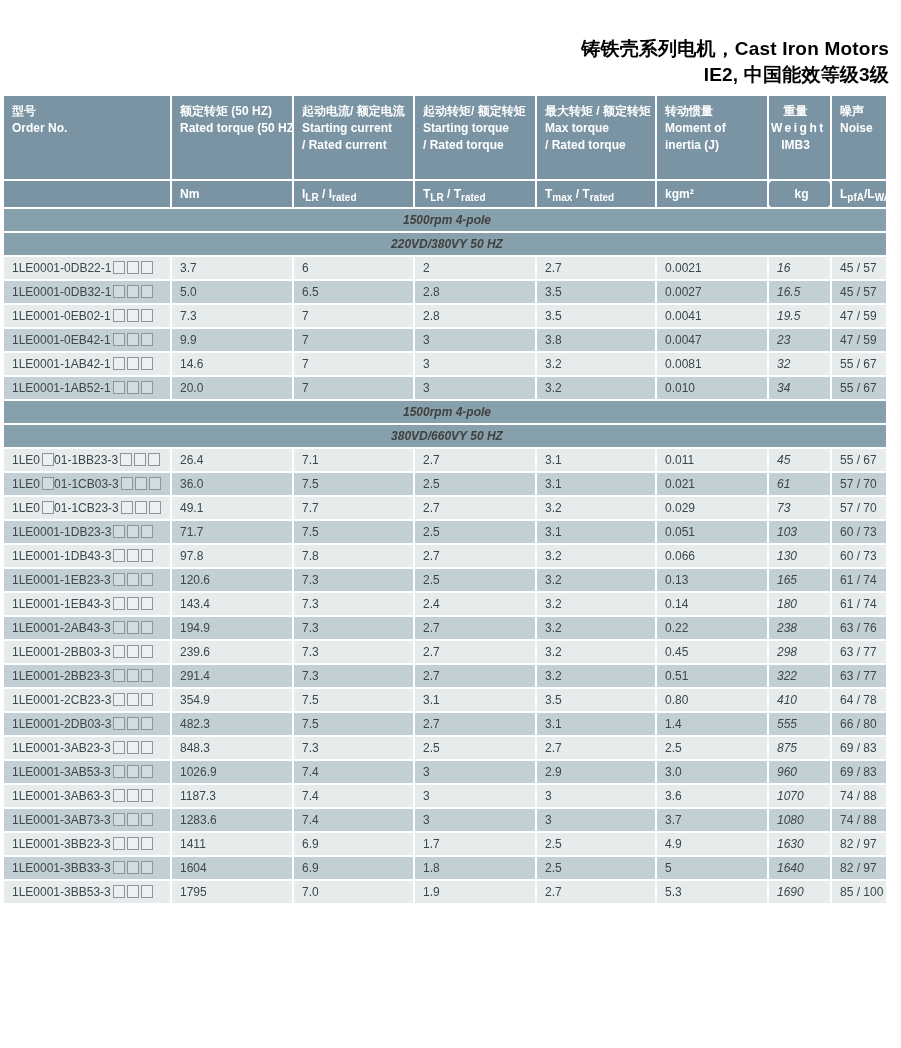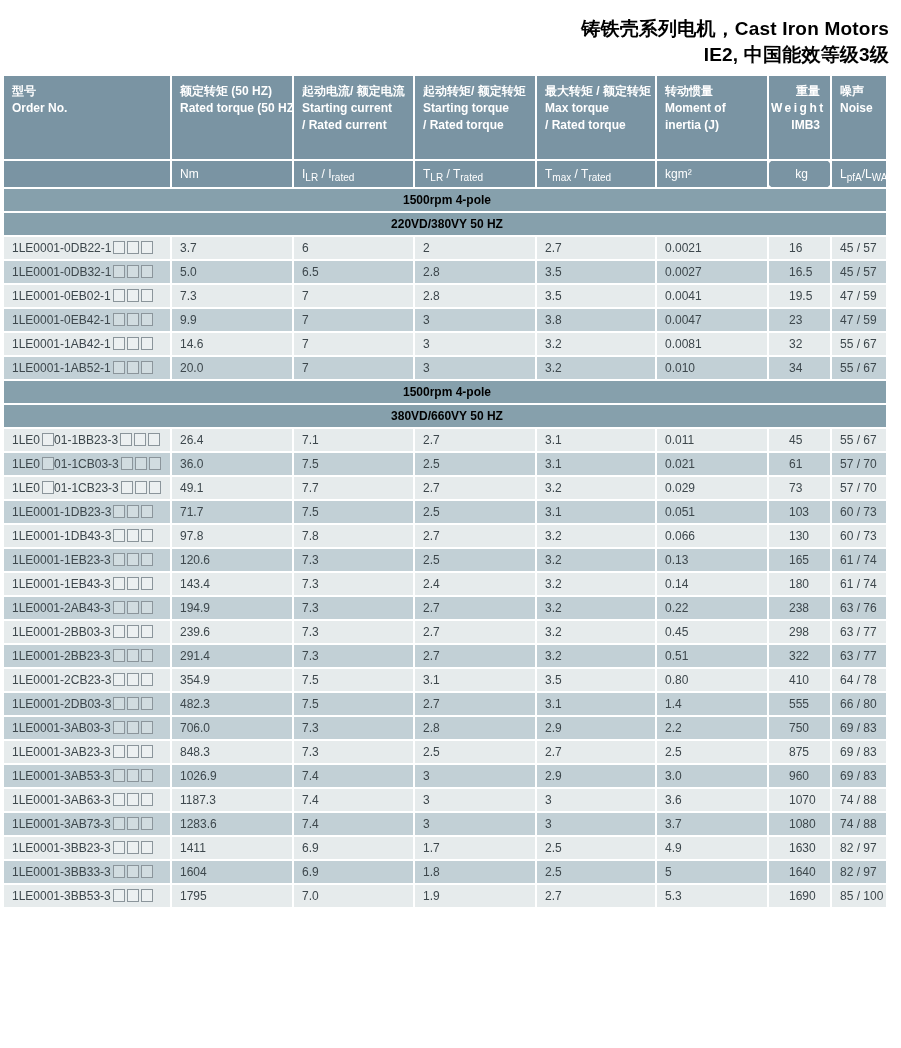--- a/index.html
+++ b/index.html
@@ -4,21 +4,21 @@
 <style>
   html,body{margin:0;padding:0;background:#fff;}
   body{
     width:901px;height:1048px;
     font-family:"Liberation Sans","DejaVu Sans",sans-serif;
     -webkit-font-smoothing:antialiased;
   }
   
   .title-block{
     width:889px;
-    padding-top:16px;
+    padding-top:36px;
     text-align:right;
     color:#000;
   }
   .title-line{
     font-size:19px;
     font-weight:bold;
     line-height:26px;
     letter-spacing:.2px;
   }
   
@@ -47,45 +47,46 @@
   thead th{
     background:#7a94a3;
     color:#fff;
     font-weight:600;
     text-align:left;
     vertical-align:top;
     height:76px;
     padding-top:7px;
     line-height:17px;
   }
-  thead th.center{text-align:right;padding-left:2px;padding-right:10px;}
+  thead th.center{text-align:center;padding-left:2px;padding-right:10px;}
   .h-en-spaced{letter-spacing:2.5px;}
   tr.unit-row td{
     background:#7a94a3;
     color:#fff;
-    font-weight:400;
+    font-weight:700;
     height:26px;
   }
   tr.unit-row td.center{text-align:center;border-radius:7px;}
   sub{font-size:10px;line-height:0;}
 
   tr.band td{
     background:#86a0ac;
-    color:#000000;
+    color:#404040;
     font-weight:600;
     text-align:center;
     height:22px;
+    font-style:italic;
   }
   tr.r-light td{background:#e6ebec;}
   tr.r-dark  td{background:#c2d0d6;}
   tbody td{
     height:22px;
     color:#3d474c;
   }
-  td.c7-data{padding-left:20px;}
+  td.c7-data{padding-left:8px;font-style:italic;}
   .ph-box{
     display:inline-block;
     width:10px;height:11px;
     border:1px solid #8b959b;
     background:rgba(255,255,255,.25);
     margin-left:2px;
     vertical-align:-2px;
   }
 </style>
 </head>
@@ -344,30 +345,20 @@
       <tr class="r-dark">
         <td>1LE0001-2DB03-3<span class="ph-box"></span><span class="ph-box"></span><span class="ph-box"></span></td>
         <td>482.3</td>
         <td>7.5</td>
         <td>2.7</td>
         <td>3.1</td>
         <td>1.4</td>
         <td class="c7-data">555</td>
         <td>66 / 80</td>
       </tr>
-      <tr class="r-dark">
-        <td>1LE0001-3AB03-3<span class="ph-box"></span><span class="ph-box"></span><span class="ph-box"></span></td>
-        <td>706.0</td>
-        <td>7.3</td>
-        <td>2.8</td>
-        <td>2.9</td>
-        <td>2.2</td>
-        <td class="c7-data">750</td>
-        <td>69 / 83</td>
-      </tr>
       <tr class="r-light">
         <td>1LE0001-3AB23-3<span class="ph-box"></span><span class="ph-box"></span><span class="ph-box"></span></td>
         <td>848.3</td>
         <td>7.3</td>
         <td>2.5</td>
         <td>2.7</td>
         <td>2.5</td>
         <td class="c7-data">875</td>
         <td>69 / 83</td>
       </tr>

